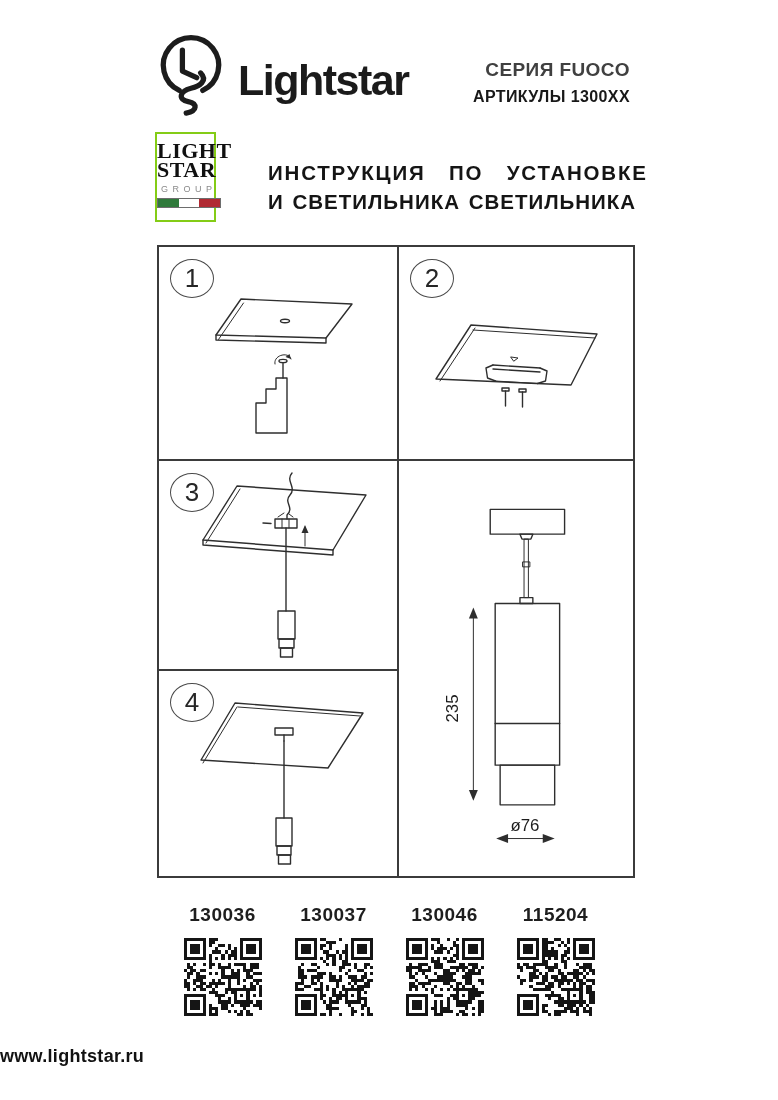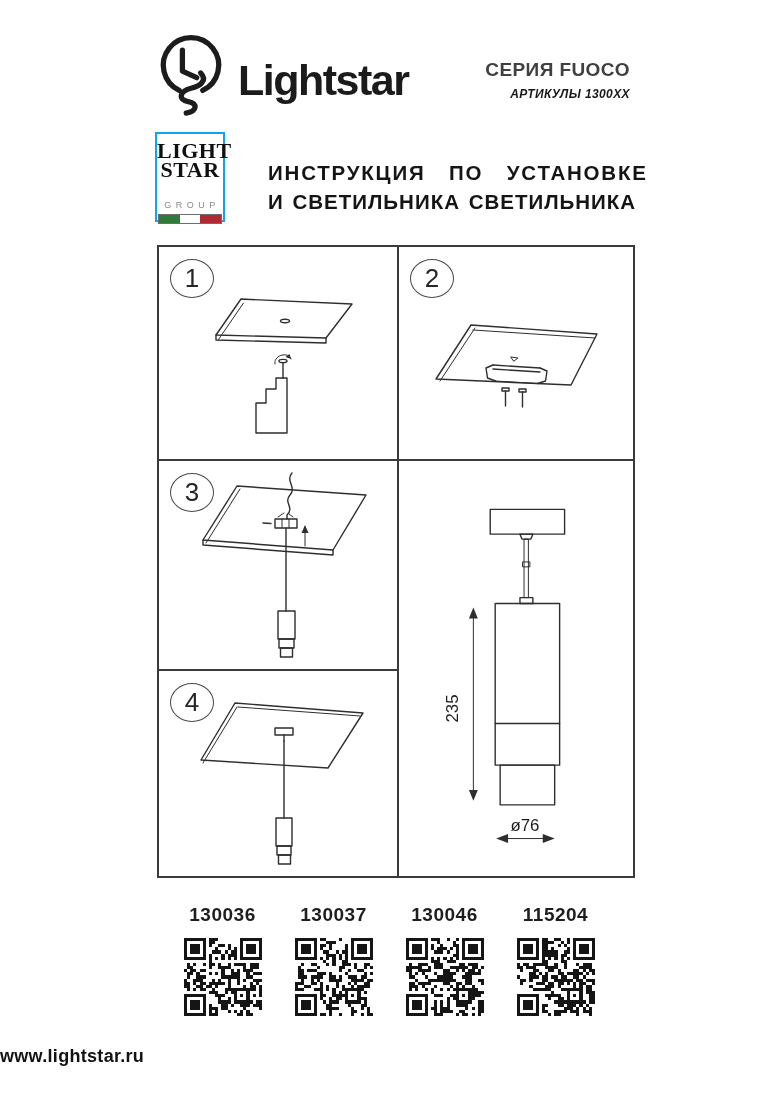--- a/index.html
+++ b/index.html
@@ -7,28 +7,28 @@
         font-family:"Liberation Sans",sans-serif;color:#1d1d1d;}
 
   
   .brand-logo{position:absolute;left:148px;top:24px;display:flex;align-items:center;}
   .bulb{width:86px;height:96px;}
   .bulb path{fill:none;stroke:#1c1c1c;stroke-width:5.5;stroke-linecap:round;stroke-linejoin:round;}
   .wordmark{font-size:43px;font-weight:bold;letter-spacing:-1.5px;color:#1b1b1b;margin:16px 0 0 4px;}
 
   .series-block{position:absolute;right:148px;top:56px;text-align:right;line-height:1.5;}
   .series-line1{font-size:19px;font-weight:bold;letter-spacing:.4px;color:#404040;}
-  .series-line2{font-size:12px;font-weight:bold;letter-spacing:.4px;color:#181818;font-style:italic;}
+  .series-line2{font-size:16px;font-weight:bold;letter-spacing:.4px;color:#181818;}
 
   
-  .group-box{position:absolute;left:155px;top:132px;width:70px;height:90px;border:2px solid #0ea5e9;
+  .group-box{position:absolute;left:155px;top:132px;width:61px;height:90px;border:2px solid #84cc16;
              box-sizing:border-box;padding-top:7px;background:#fff;}
   .group-serif{font-family:"Liberation Serif",serif;font-weight:bold;font-size:22px;line-height:.88;
                text-align:center;color:#101010;letter-spacing:.5px;}
-  .group-word{font-size:9px;letter-spacing:4.5px;color:#8a8a8a;text-align:center;margin-top:20px;padding-left:4px;}
+  .group-word{font-size:9px;letter-spacing:4.5px;color:#8a8a8a;text-align:center;margin-top:4px;padding-left:4px;}
   .flag{width:62px;height:8px;margin:4px auto 0;border:1px solid #6d6d6d;display:flex;box-sizing:content-box;}
   .flag span{flex:1;}
   .flag .g{background:#2f7a3b;}  .flag .w{background:#ffffff;}  .flag .r{background:#b02a33;}
 
   
   .title-block{position:absolute;left:268px;top:147px;width:368px;text-align:center;color:#151515;margin-top:14px;}
   .title-l1{font-size:20.5px;font-weight:bold;letter-spacing:1.8px;word-spacing:16px;white-space:nowrap;}
   .title-l2{font-size:20.5px;font-weight:bold;letter-spacing:1px;word-spacing:2px;white-space:nowrap;margin-top:5px;}
 
   

